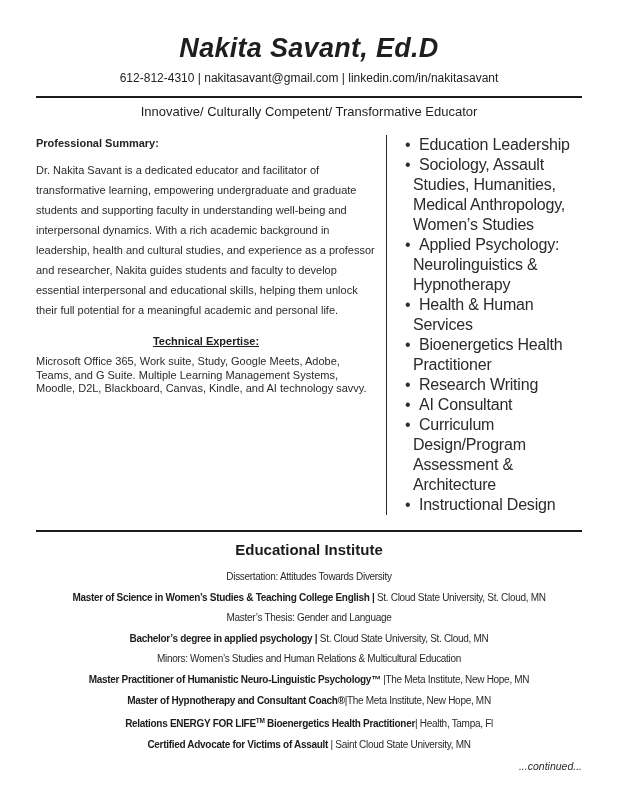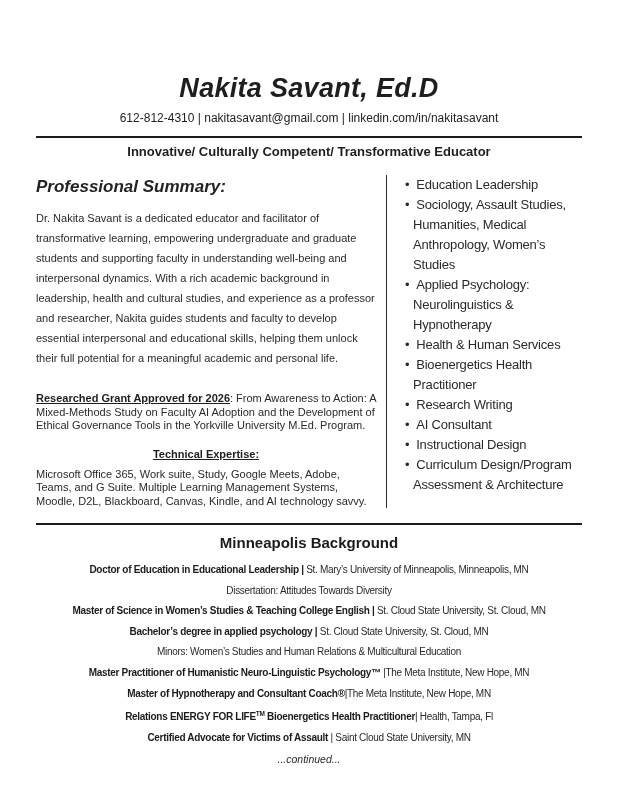--- a/index.html
+++ b/index.html
@@ -3,118 +3,117 @@
 <meta charset="utf-8">
 <style>
   * { margin:0; padding:0; box-sizing:border-box; }
   html,body { background:#ffffff; }
   body { width:618px; }
   .page {
     width:618px; height:800px; background:#fff;
     font-family:"Liberation Sans", sans-serif; color:#232323;
     overflow:hidden;
   }
-  .content { padding:16px 36px;margin-top:24px; }
+  .content { padding:0 36px; }
 
   
   .name {
     text-align:center; padding-top:33px;
     font-size:27px; font-style:italic; font-weight:600; letter-spacing:.3px;
     color:#1e1e1e;
   }
   .contact {
     text-align:center; font-size:12px; margin-top:7px; color:#222;
   }
   .rule { border:none; border-top:2px solid #1c1c1c; margin-top:11px; }
   .tagline {
-    text-align:center; font-weight:bold; font-size:13px; margin-top:6px; color:#1e1e1e;
+    text-align:center; font-weight:normal; font-size:13px; margin-top:6px; color:#1e1e1e;
   }
 
   
   .columns { display:flex; margin-top:16px; align-items:stretch; }
   .col-left { width:350px; flex:0 0 350px; padding-right:10px; }
   .col-right { flex:1; border-left:1.5px solid #2a2a2a; padding-left:12px; }
 
   .col-head {
-    font-style:italic; font-weight:bold; font-size:17px; margin:2px 0 11px 0;
+    font-weight:bold; font-size:11px; margin:2px 0 11px 0;
   }
   .summary-text { font-size:11px; line-height:20px; color:#2a2a2a; }
   .grant-para { margin-top:24px; font-size:11px; line-height:13.5px; color:#2a2a2a; }
   .bold-underline { font-weight:bold; text-decoration:underline; color:#1e1e1e; }
   .tech-head {
     margin-top:15px; font-size:11px; font-weight:bold; text-decoration:underline; color:#1e1e1e;text-align:center;
   }
   .tech-text { margin-top:8px; font-size:11px; line-height:13.5px; color:#2a2a2a; }
 
   ul.expertise { list-style:none; margin-top:0; }
   ul.expertise li {
-    font-size:13px; letter-spacing:-0.2px; line-height:20px; color:#2a2a2a;
+    font-size:16px; letter-spacing:-0.2px; line-height:20px; color:#2a2a2a;
     padding-left:14px; text-indent:-8px;
   }
   ul.expertise li::before { content:"\2022\00a0\00a0 "; }
 
   
   .edu-rule { border:none; border-top:2px solid #1c1c1c; margin-top:15px; }
   .edu-heading {
     text-align:center; font-weight:bold; font-size:15px; margin-top:9px; color:#1b1b1b;
   }
   .edu-lines { margin-top:9px; }
   .edu-line {
     text-align:center; font-size:10px; letter-spacing:-0.3px;
     line-height:20.6px; white-space:nowrap; color:#2a2a2a;
   }
   .edu-line .b { font-weight:bold; color:#1c1c1c; }
   .edu-line sup { font-size:6.5px; vertical-align:super; font-weight:bold; }
   .continued {
-    text-align:center; font-style:italic; font-size:10.5px; line-height:20.6px; color:#2a2a2a;
+    text-align:right; font-style:italic; font-size:10.5px; line-height:20.6px; color:#2a2a2a;
   }
 </style>
 </head>
 <body>
 
 <div class="page">
   <div class="content">
 
     <div class="name">Nakita Savant, Ed.D</div>
     <div class="contact">612-812-4310 | nakitasavant@gmail.com | linkedin.com/in/nakitasavant</div>
     <hr class="rule">
     <div class="tagline">Innovative/ Culturally Competent/ Transformative Educator</div>
 
     <div class="columns">
       <div class="col-left">
         <div class="col-head">Professional Summary:</div>
         <p class="summary-text">Dr. Nakita Savant is a dedicated educator and facilitator of transformative learning, empowering undergraduate and graduate students and supporting faculty in understanding well-being and interpersonal dynamics. With a rich academic background in leadership, health and cultural studies, and experience as a professor and researcher, Nakita guides students and faculty to develop essential interpersonal and educational skills, helping them unlock their full potential for a meaningful academic and personal life.</p>
 
-        <p class="grant-para"><span class="bold-underline">Researched Grant Approved for 2026</span><span>: From Awareness to Action: A Mixed-Methods Study on Faculty AI Adoption and the Development of Ethical Governance Tools in the Yorkville University M.Ed. Program.</span></p>
 
         <div class="tech-head">Technical Expertise:</div>
         <p class="tech-text">Microsoft Office 365, Work suite, Study, Google Meets, Adobe, Teams, and G Suite. Multiple Learning Management Systems, Moodle, D2L, Blackboard, Canvas, Kindle, and AI technology savvy.</p>
       </div>
 
       <div class="col-right">
         <ul class="expertise">
             <li>Education Leadership</li>
             <li>Sociology, Assault Studies, Humanities, Medical Anthropology, Women’s Studies</li>
             <li>Applied Psychology: Neurolinguistics &amp; Hypnotherapy</li>
             <li>Health &amp; Human Services</li>
             <li>Bioenergetics Health Practitioner</li>
             <li>Research Writing</li>
             <li>AI Consultant</li>
+            <li>Curriculum Design/Program Assessment &amp; Architecture</li>
             <li>Instructional Design</li>
-            <li>Curriculum Design/Program Assessment &amp; Architecture</li>
           </ul>
       </div>
     </div>
 
     <hr class="edu-rule">
-    <div class="edu-heading">Minneapolis Background</div>
+    <div class="edu-heading">Educational Institute</div>
     <div class="edu-lines">
-        <div class="edu-line"><span class="b">Doctor of Education in Educational Leadership | </span><span>St. Mary’s University of Minneapolis, Minneapolis, MN</span></div>
         <div class="edu-line"><span>Dissertation: Attitudes Towards Diversity</span></div>
         <div class="edu-line"><span class="b">Master of Science in Women’s Studies &amp; Teaching College English | </span><span>St. Cloud State University, St. Cloud, MN</span></div>
+        <div class="edu-line"><span>Master’s Thesis: Gender and Language</span></div>
         <div class="edu-line"><span class="b">Bachelor’s degree in applied psychology | </span><span>St. Cloud State University, St. Cloud, MN</span></div>
         <div class="edu-line"><span>Minors: Women’s Studies and Human Relations &amp; Multicultural Education</span></div>
         <div class="edu-line"><span class="b">Master Practitioner of Humanistic Neuro-Linguistic Psychology™ </span><span>|The Meta Institute, New Hope, MN</span></div>
         <div class="edu-line"><span class="b">Master of Hypnotherapy and Consultant Coach®</span><span>|The Meta Institute, New Hope, MN</span></div>
         <div class="edu-line"><span class="b">Relations ENERGY FOR LIFE</span><sup class="b">TM</sup><span class="b"> Bioenergetics Health Practitioner</span><span>| Health, Tampa, Fl</span></div>
         <div class="edu-line"><span class="b">Certified Advocate for Victims of Assault </span><span>| Saint Cloud State University, MN</span></div>
       </div>
     <div class="continued">...continued...</div>
 
   </div>

